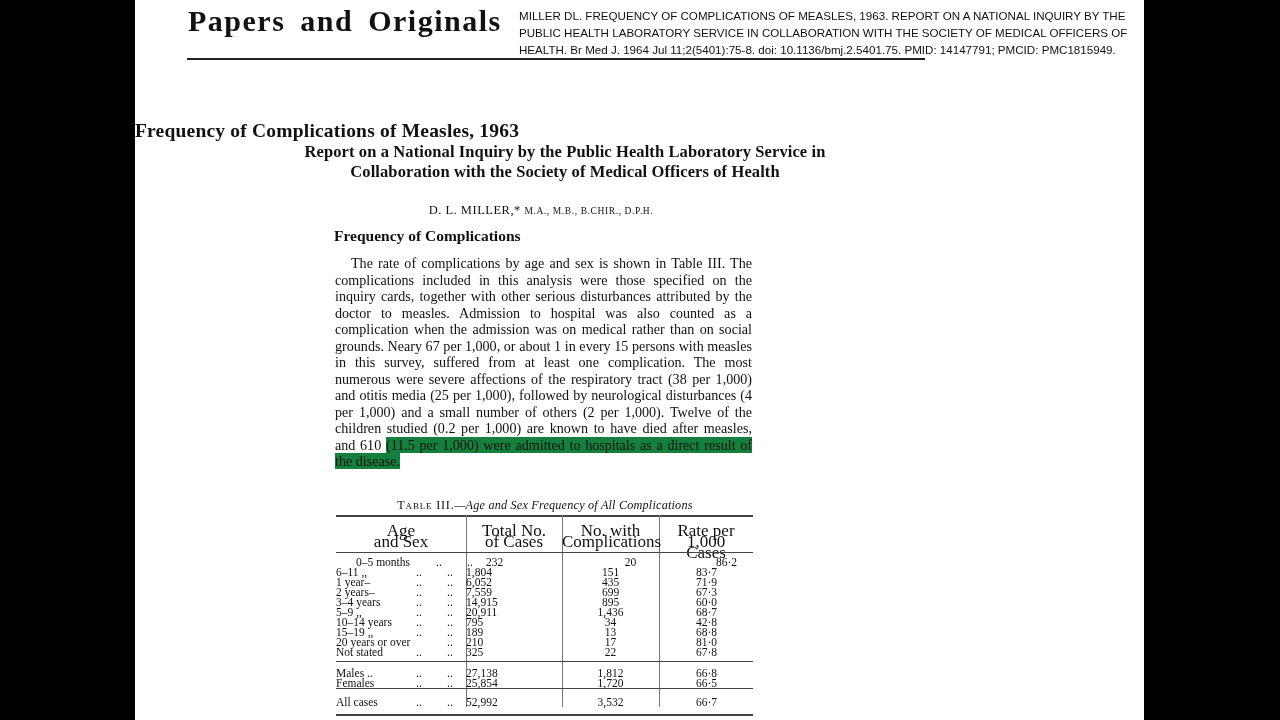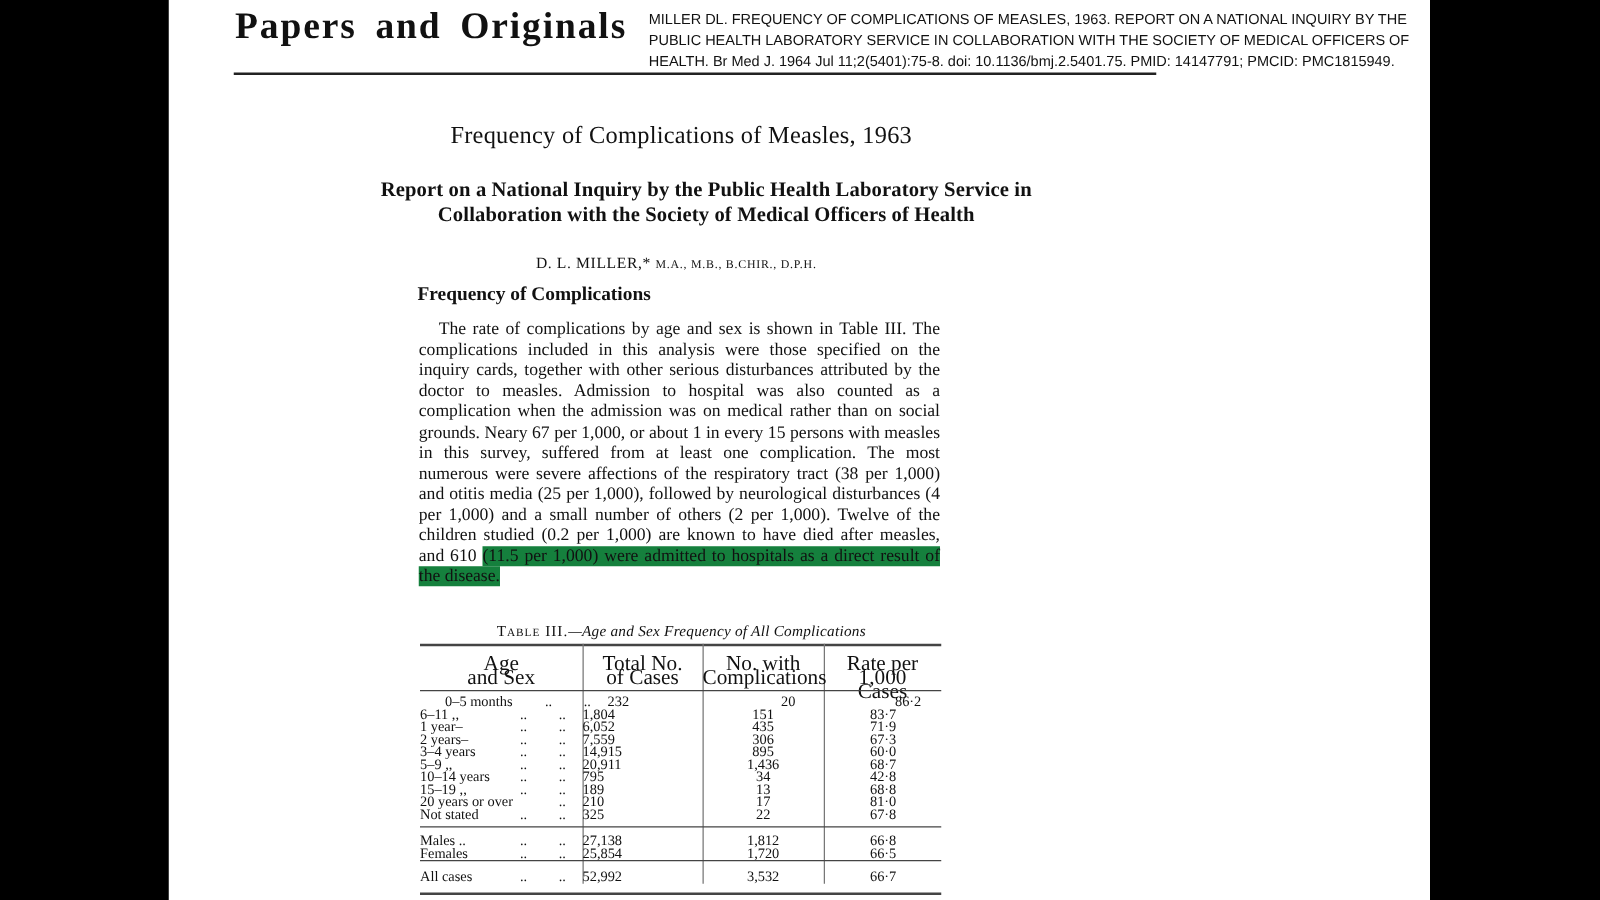--- a/index.html
+++ b/index.html
@@ -22,22 +22,22 @@
   .masthead-rule {
     position: absolute; left: 52px; top: 58px; width: 738px; height: 2px;
     background: #222;
   }
   .citation {
     position: absolute; left: 384px; top: 7px; width: 620px;
     font-family: "Liberation Sans", "DejaVu Sans", sans-serif;
     font-size: 11.6px; line-height: 17px; color: #111;
   }
   .title {
-    position: absolute; left: 0; width: 820px; top: 98px; text-align: center;
-    font-weight: normal; font-size: 19.5px; letter-spacing: 0.2px;
+    position: absolute; left: 0; width: 820px; top: 120px; text-align: left;
+    font-weight: bold; font-size: 19.5px; letter-spacing: 0.2px;
   }
   .subtitle {
     position: absolute; left: 0; width: 860px; top: 142px; text-align: center;
     font-weight: bold; font-size: 16.5px; line-height: 20px; letter-spacing: 0.1px;
   }
   .author {
     position: absolute; left: 0; width: 812px; top: 203px; text-align: center;
     font-size: 12.5px; letter-spacing: 0.5px;
   }
   .author .quals { font-size: 9.5px; letter-spacing: 0.6px; }
@@ -145,21 +145,21 @@
           <span class="c-dot2">..</span>
           <span class="c-total">6,052</span>
           <span class="c-comp">435</span>
           <span class="c-rate">71·9</span>
         </div>
         <div class="row" style="top: 72px;">
           <span class="c-label">2 years–</span>
           <span class="c-dot1">..</span>
           <span class="c-dot2">..</span>
           <span class="c-total">7,559</span>
-          <span class="c-comp">306</span>
+          <span class="c-comp">699</span>
           <span class="c-rate">67·3</span>
         </div>
         <div class="row" style="top: 82px;">
           <span class="c-label">3–4 years</span>
           <span class="c-dot1">..</span>
           <span class="c-dot2">..</span>
           <span class="c-total">14,915</span>
           <span class="c-comp">895</span>
           <span class="c-rate">60·0</span>
         </div>

